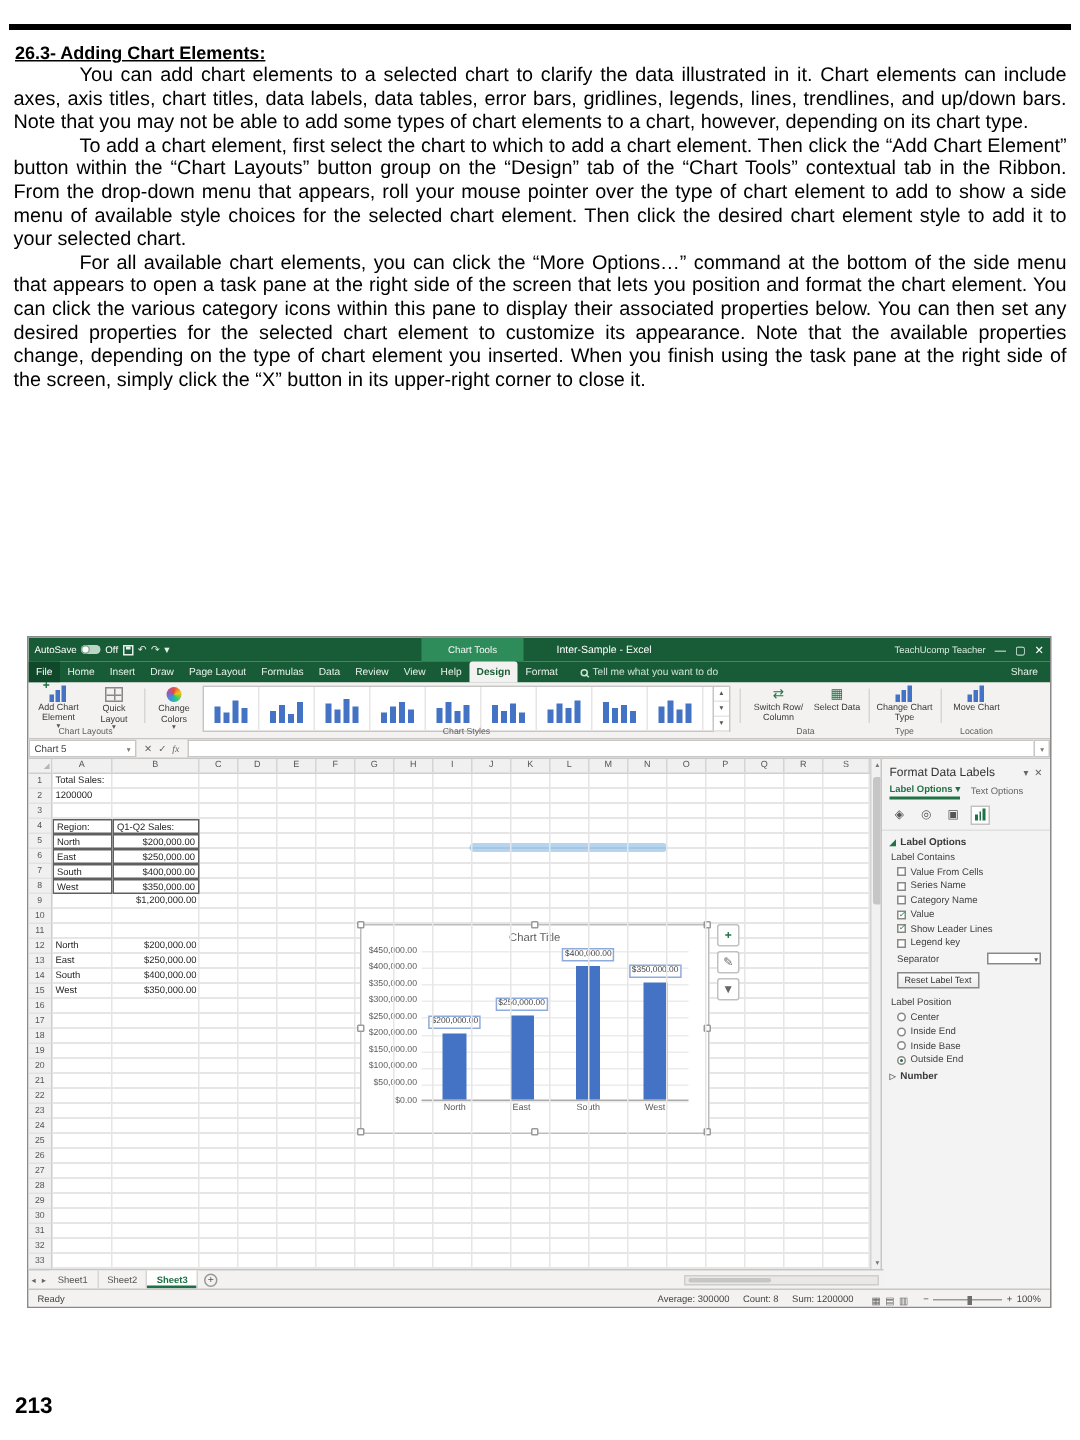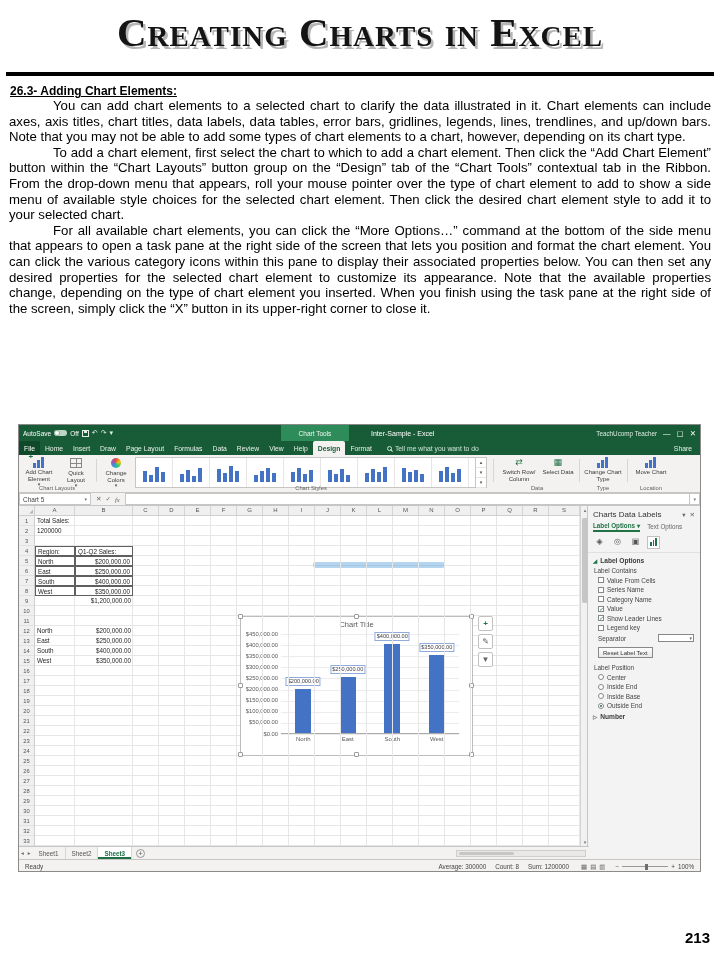--- a/index.html
+++ b/index.html
@@ -10,21 +10,21 @@
   .doc{position:absolute;inset:0;background:#fff;}
   .doc-title{font-family:"Liberation Serif",serif;font-variant:small-caps;font-weight:700;
     font-size:41px;line-height:48px;text-align:center;margin-top:8px;letter-spacing:1px;
     color:#141414;text-shadow:2.5px 2.5px 0 #b5b5b5;}
   .rule{border:none;border-top:4px solid #000;margin:16px 6px 8px;}
   .section-heading{font-size:12px;font-weight:700;text-decoration:underline;margin:2px 10px 0;}
   .para{font-size:13.2px;line-height:15.6px;text-align:justify;text-indent:44px;margin:0 9px;}
   .footer{position:absolute;left:10px;right:10px;top:929px;display:flex;font-weight:700;font-size:15px;}
   .footer .fl{flex:1;text-align:left;}
   .footer .fc{flex:1;text-align:center;}
-  .footer .fr{flex:1;text-align:right;}
+  .footer .fr{flex:1;}
 
   
   .shot{position:absolute;left:18px;top:424px;width:683px;height:448px;border:1px solid #8a8a8a;
     background:#f3f2f1;overflow:hidden;font-family:"Liberation Sans",sans-serif;}
 
   
   .xl-titlebar{position:absolute;left:0;top:0;right:0;height:16px;background:#185c37;color:#fff;
     display:flex;align-items:center;font-size:6.5px;padding:0 4px;}
   .tb-left{display:flex;align-items:center;gap:3px;}
   .pill{width:13px;height:6px;border-radius:3px;background:#bcd6c6;position:relative;display:inline-block;}
@@ -172,21 +172,20 @@
   .viewicons{display:flex;gap:3px;font-size:6.5px;color:#666;margin-left:8px;}
   .zoom{display:flex;align-items:center;gap:3px;margin-left:6px;}
   .zoomtrack{width:46px;height:1px;background:#9a9a9a;position:relative;}
   .zoomthumb{position:absolute;left:50%;top:-2.5px;width:3px;height:6px;background:#6d6d6d;}
 </style>
 </head>
 <body>
 
 <div class="doc">
 
-  <h1 class="doc-title">Creating Charts in Excel</h1>
   <hr class="rule">
   <div class="section-heading">26.3- Adding Chart Elements:</div>
   <p class="para">You can add chart elements to a selected chart to clarify the data illustrated in it. Chart elements can include axes, axis titles, chart titles, data labels, data tables, error bars, gridlines, legends, lines, trendlines, and up/down bars. Note that you may not be able to add some types of chart elements to a chart, however, depending on its chart type.</p>
   <p class="para">To add a chart element, first select the chart to which to add a chart element. Then click the “Add Chart Element” button within the “Chart Layouts” button group on the “Design” tab of the “Chart Tools” contextual tab in the Ribbon. From the drop-down menu that appears, roll your mouse pointer over the type of chart element to add to show a side menu of available style choices for the selected chart element. Then click the desired chart element style to add it to your selected chart.</p>
   <p class="para">For all available chart elements, you can click the “More Options…” command at the bottom of the side menu that appears to open a task pane at the right side of the screen that lets you position and format the chart element. You can click the various category icons within this pane to display their associated properties below. You can then set any desired properties for the selected chart element to customize its appearance. Note that the available properties change, depending on the type of chart element you inserted. When you finish using the task pane at the right side of the screen, simply click the “X” button in its upper-right corner to close it.</p>
 
   <div class="shot">
 
     <div class="xl-titlebar">
       <div class="tb-left">
@@ -517,21 +516,21 @@
     </div>
 
     <div class="xl-vscroll">
       <span class="sarr">▴</span>
       <i class="vthumb"></i>
       <span class="sarr bottom">▾</span>
     </div>
 
     <div class="xl-pane">
       <div class="pane-head">
-        <span class="pt">Charts Data Labels</span>
+        <span class="pt">Format Data Labels</span>
         <span class="pg">▾</span>
         <span class="pg">✕</span>
       </div>
       <div class="pane-tabs">
         <span class="ptab active">
           <span>Label Options</span>
           <span>▾</span>
         </span>
         <span class="ptab">Text Options</span>
       </div>

